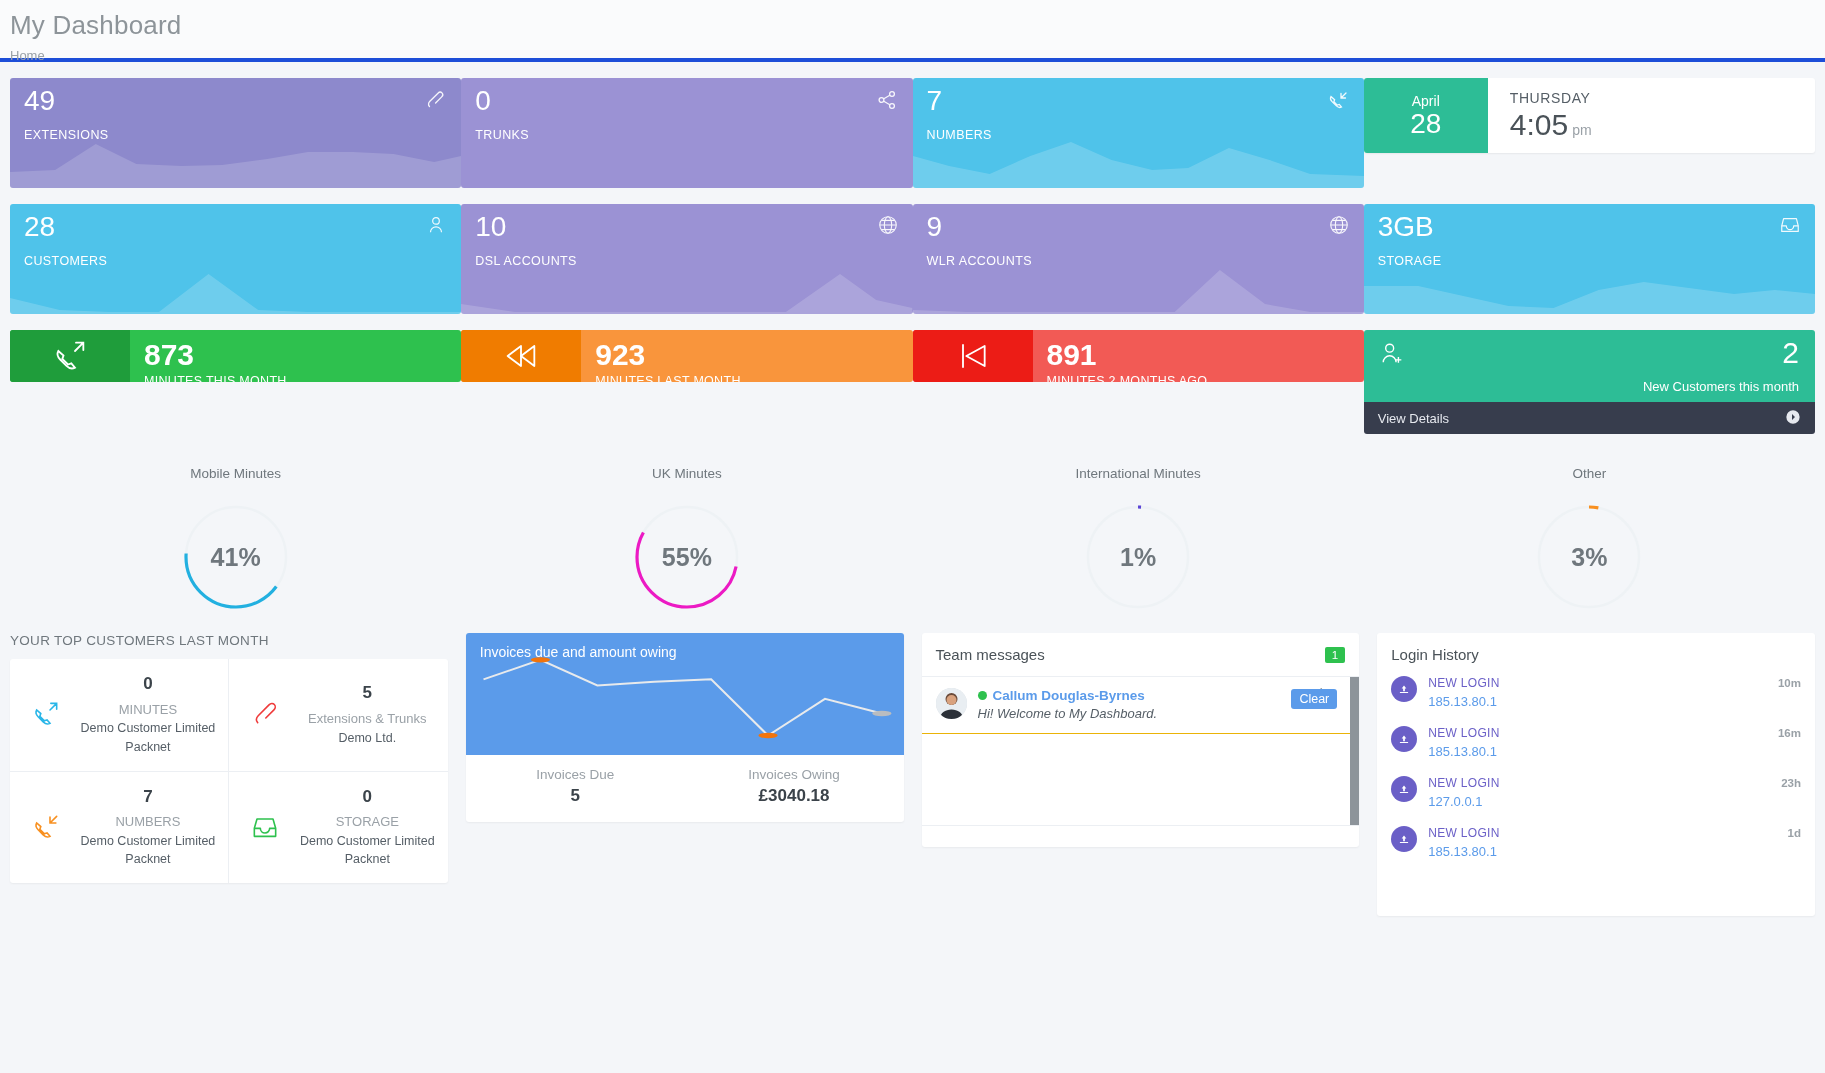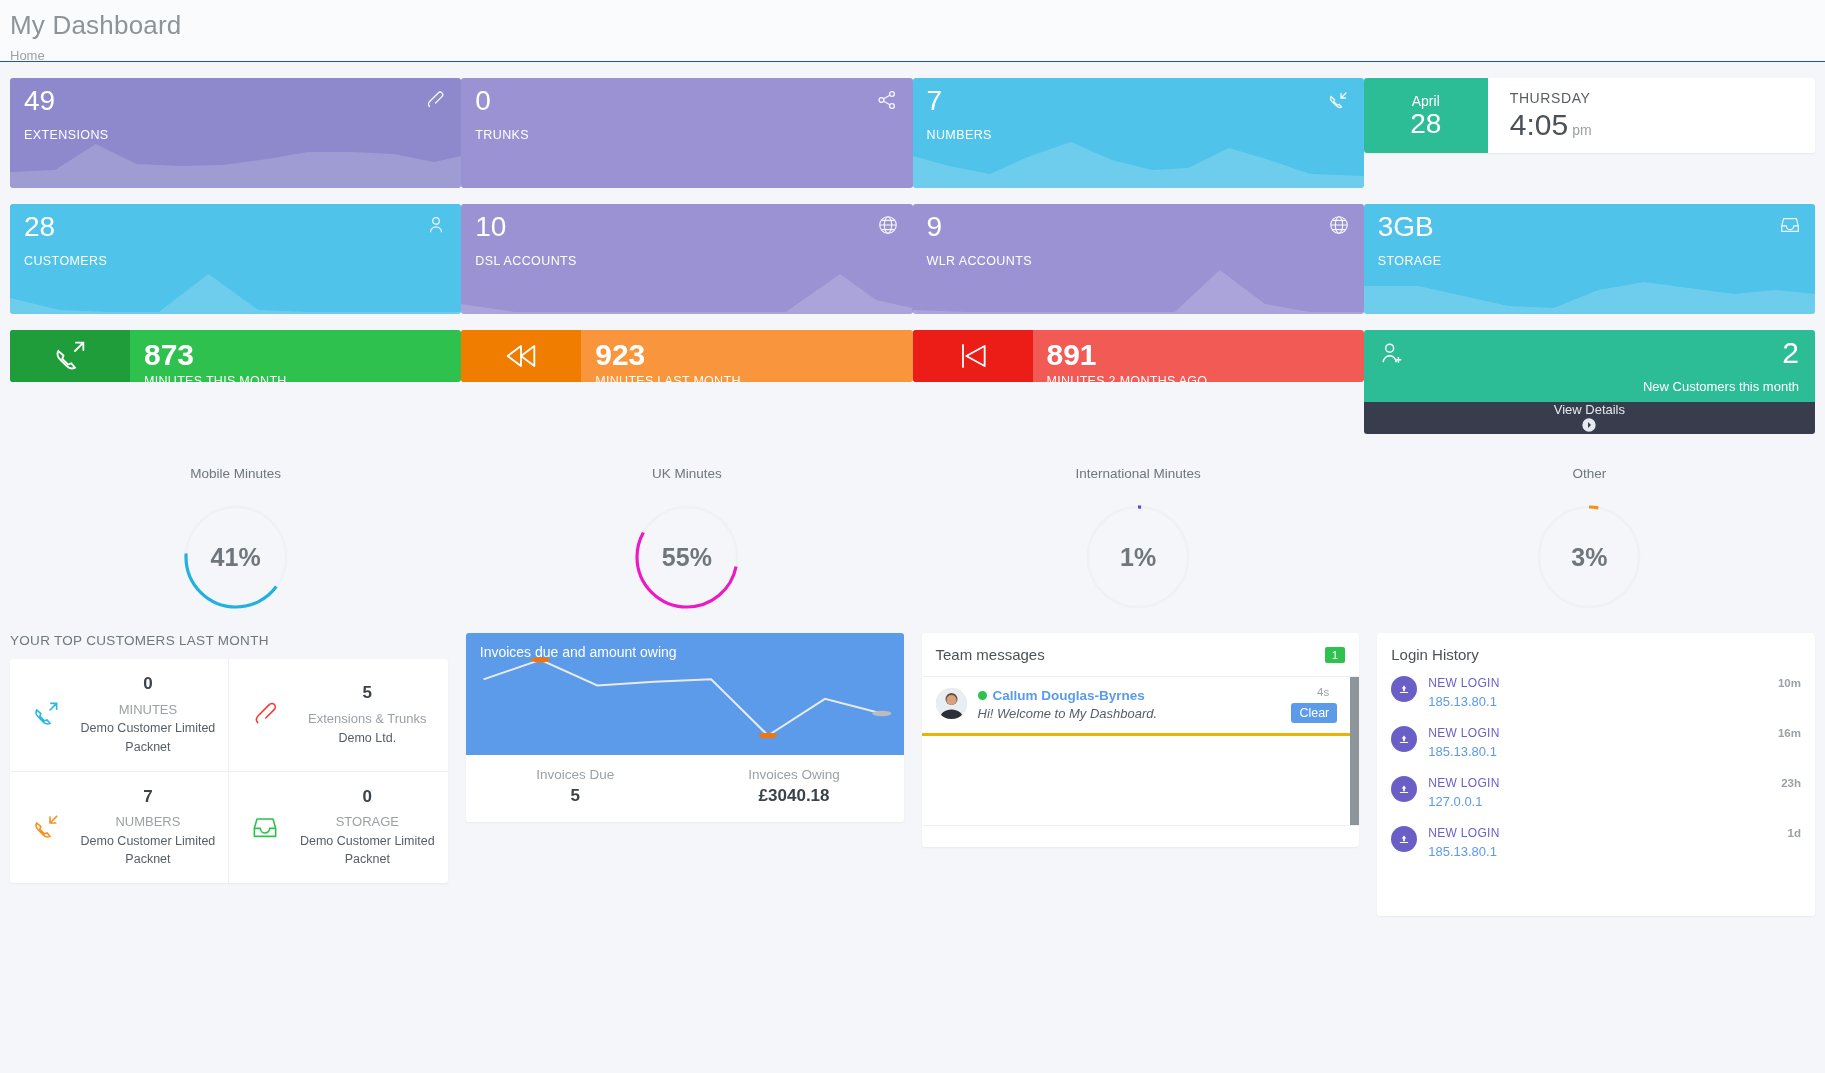--- a/index.html
+++ b/index.html
@@ -7,21 +7,21 @@
     width: 1825px; height: 1073px;
     background: #f4f6f9;
     font-family: "Liberation Sans", sans-serif;
     overflow: hidden;
   }
   .page { width: 1825px; height: 1073px; position: relative; }
 
   
   .header {
     background: #fafbfc;
-    border-bottom: 1px solid #1d4ed8;
+    border-bottom: 4px solid #1d4ed8;
     padding: 10px 0 10px 10px;
     height: 62px;
   }
   .page-title { font-size: 26px; font-weight: 400; color: #8d9499; letter-spacing: .2px; }
   .breadcrumb { font-size: 13px; color: #9aa1a7; margin-top: 7px; }
 
   
   .row { display: flex; padding: 0 10px; margin-top: 16px; }
   .col { flex: 1 1 0; min-width: 0; }
 
@@ -72,21 +72,20 @@
   .newcust-top {
     background: #2dbd96; color: #fff; height: 72px; position: relative; padding: 8px 14px;
   }
   .newcust-icon { position: absolute; left: 14px; top: 10px; }
   .newcust-num { position: absolute; right: 16px; top: 6px; font-size: 30px; font-weight: 300; }
   .newcust-sub { position: absolute; right: 16px; bottom: 8px; font-size: 13px; }
   .newcust-footer {
     background: #373d4d; color: #e6e9ef; height: 32px;
     display: flex; align-items: center; justify-content: space-between; padding: 0 14px;
     font-size: 13px;
-    flex-direction: column;
   }
 
   
   .donut-row { display: flex; padding: 0 10px; margin-top: 32px; }
   .donut-col { flex: 1 1 0; display: flex; flex-direction: column; align-items: center; }
   .donut-title { font-size: 13.5px; color: #6f777d; margin-bottom: 22px; }
   .donut-wrap { position: relative; width: 108px; height: 108px; }
   .donut-wrap svg { display: block; transform: rotate(-90deg); }
   .donut-pct {
     position: absolute; inset: 0; display: flex; align-items: center; justify-content: center;
@@ -130,33 +129,33 @@
     padding: 13px 14px; border-bottom: 1px solid #eceff3;
   }
   .tm-title { font-size: 15px; color: #4a5258; }
   .tm-badge {
     background: #2ec14e; color: #fff; font-size: 11.5px;
     padding: 2px 7px; border-radius: 2px; min-width: 20px; text-align: center;
   }
   .tm-body { position: relative; height: 148px; }
   .tm-msg {
     display: flex; gap: 11px; padding: 11px 14px 12px;
-    border-bottom: 3px solid #eab308; position: relative;
+    border-bottom: 1px solid #eab308; position: relative;
   }
   .tm-avatar {
     width: 31px; height: 31px; border-radius: 50%; flex: 0 0 31px; overflow: hidden;
     background: #d7dde3;
   }
   .tm-msgbody { flex: 1; }
   .tm-name { font-size: 13.5px; color: #5b9bea; font-weight: 700; }
   .tm-dot { display: inline-block; width: 9px; height: 9px; border-radius: 50%; background: #2ec14e; margin-right: 6px; }
   .tm-text { font-size: 13px; color: #555e66; margin-top: 3px; font-style: italic; }
   .tm-time { position: absolute; right: 30px; top: 9px; font-size: 11.5px; color: #9aa1a7; }
   .tm-clear {
-    position: absolute; right: 22px; top: 26px; background: #5b9bea; color: #fff;
+    position: absolute; right: 22px; top: 12px; background: #5b9bea; color: #fff;
     font-size: 12.5px; padding: 3px 8px; border-radius: 3px; border: none; cursor: pointer;
   }
   .tm-scroll { position: absolute; right: 0; top: 0; width: 9px; height: 100%; }
   .tm-thumb { width: 9px; height: 100%; background: #8d949a; }
   .tm-foot { height: 22px; border-top: 1px solid #eceff3; }
 
   .lh-card { background: #fff; border-radius: 3px; box-shadow: 0 1px 2px rgba(0,0,0,.05); padding: 13px 14px 0; height: 283px; overflow: hidden; }
   .lh-title { font-size: 15px; color: #4a5258; margin-bottom: 13px; }
   .lh-item { display: flex; align-items: flex-start; gap: 11px; margin-bottom: 17px; }
   .lh-ico {

